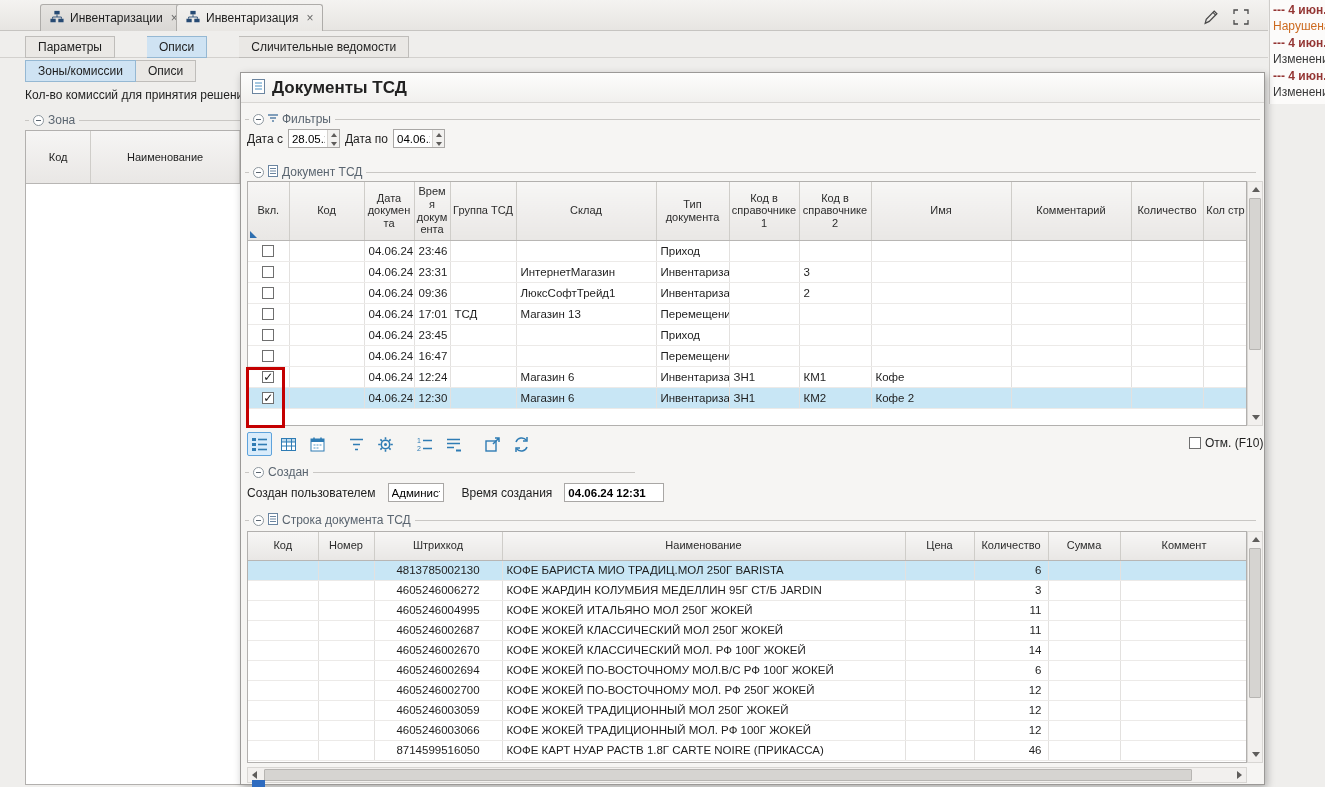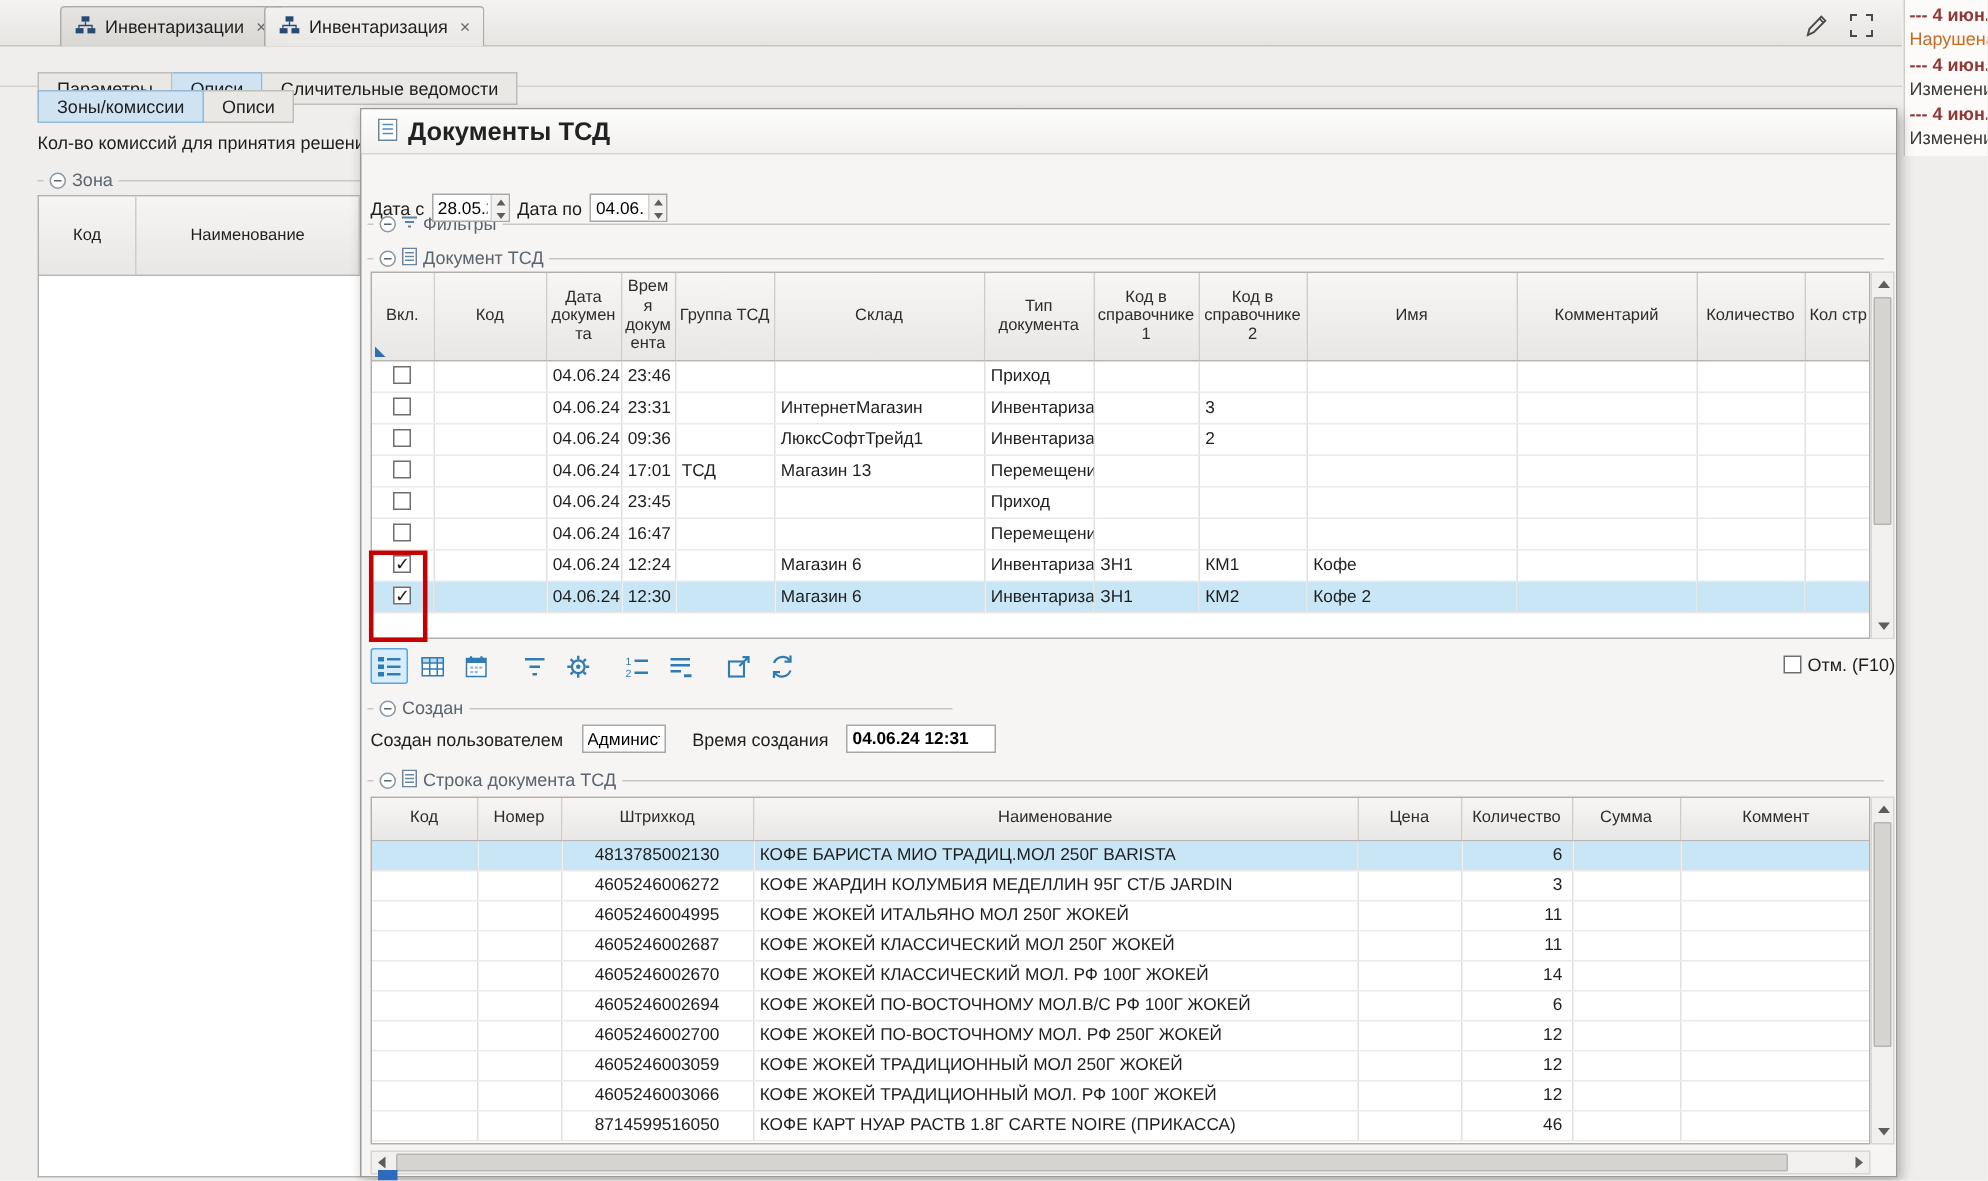--- a/index.html
+++ b/index.html
@@ -18,21 +18,21 @@
   .tbicon { position:absolute; top:7px; width:20px; height:20px; display:flex; align-items:center; justify-content:center; }
 
   
   .notifpanel { position:absolute; left:1269px; top:0; width:56px; height:104px; background:#fcfbfa;
                 border-left:1px solid #cfcdca; padding:2px 0 0 3px; overflow:hidden; }
   .notif { line-height:16.4px; font-size:12px; white-space:nowrap; }
   .notif.b { font-weight:700; }
 
   
   .tabstrip { position:absolute; left:25px; display:flex; height:22px; }
-  .tabstrip.l2 { top:48px; }
+  .tabstrip.l2 { top:36px;gap:32px; }
   .tabstrip.l3 { top:60px; }
   .subtab { height:22px; padding:0 12px; display:flex; align-items:center; background:#eae8e5;
             border:1px solid #bfbdba; border-left:none; font-size:12px; white-space:nowrap; }
   .subtab:first-child { border-left:1px solid #bfbdba; }
   .subtab.active { background:#cfe3f3; border-color:#95b8d3; }
   .striplinel2 { position:absolute; left:0; top:57px; width:1268px; height:1px; background:#d3d1ce; }
 
   .commission { position:absolute; left:25px; top:88px; width:215px; white-space:nowrap; overflow:hidden; font-size:12px; }
 
   
@@ -52,21 +52,21 @@
   .zh { display:flex; align-items:center; justify-content:center; font-size:11px; border-right:1px solid #cfcdc9; }
   .zh.c1 { width:70px; } .zh.c2 { width:160px; }
 
   
   .dialog { position:absolute; left:240px; top:72px; width:1025px; height:713px; background:#f6f5f3;
             border:1px solid #9b9997; box-shadow:2px 3px 8px rgba(0,0,0,.28); z-index:10; }
   .dlg-header { position:absolute; left:0; top:0; width:100%; height:30px; display:flex; align-items:center;
                 gap:7px; padding:0 11px; background:linear-gradient(#fdfdfc,#f1f0ee); border-bottom:1px solid #d8d6d3; }
   .dlg-title { font-weight:700; font-size:17px; color:#222; }
 
-  .grp.filters-pos { position:absolute; left:4px; top:39px; right:4px;margin-top:30px; }
+  .grp.filters-pos { position:absolute; left:4px; top:39px; right:4px; }
   .filters-row { position:absolute; left:6px; top:56px; display:flex; align-items:center; gap:5px; }
   .lbl { font-size:12px; color:#1e1e1e; white-space:nowrap; }
   .spinbox { position:relative; display:inline-block; }
   .tbox { height:19px; border:1px solid #a9a7a5; background:#fff; font-family:inherit; font-size:11.5px;
           padding:0 14px 0 3px; }
   .tbox.noarrow { padding-right:3px; }
   .spin { position:absolute; right:1px; top:1px; bottom:1px; width:12px; border-left:1px solid #d4d2cf;
           display:flex; flex-direction:column; background:#f2f1ef; }
   .spin i { flex:1; position:relative; }
   .spin i.up::after { content:""; position:absolute; left:3px; top:3px; border-left:3px solid transparent;

